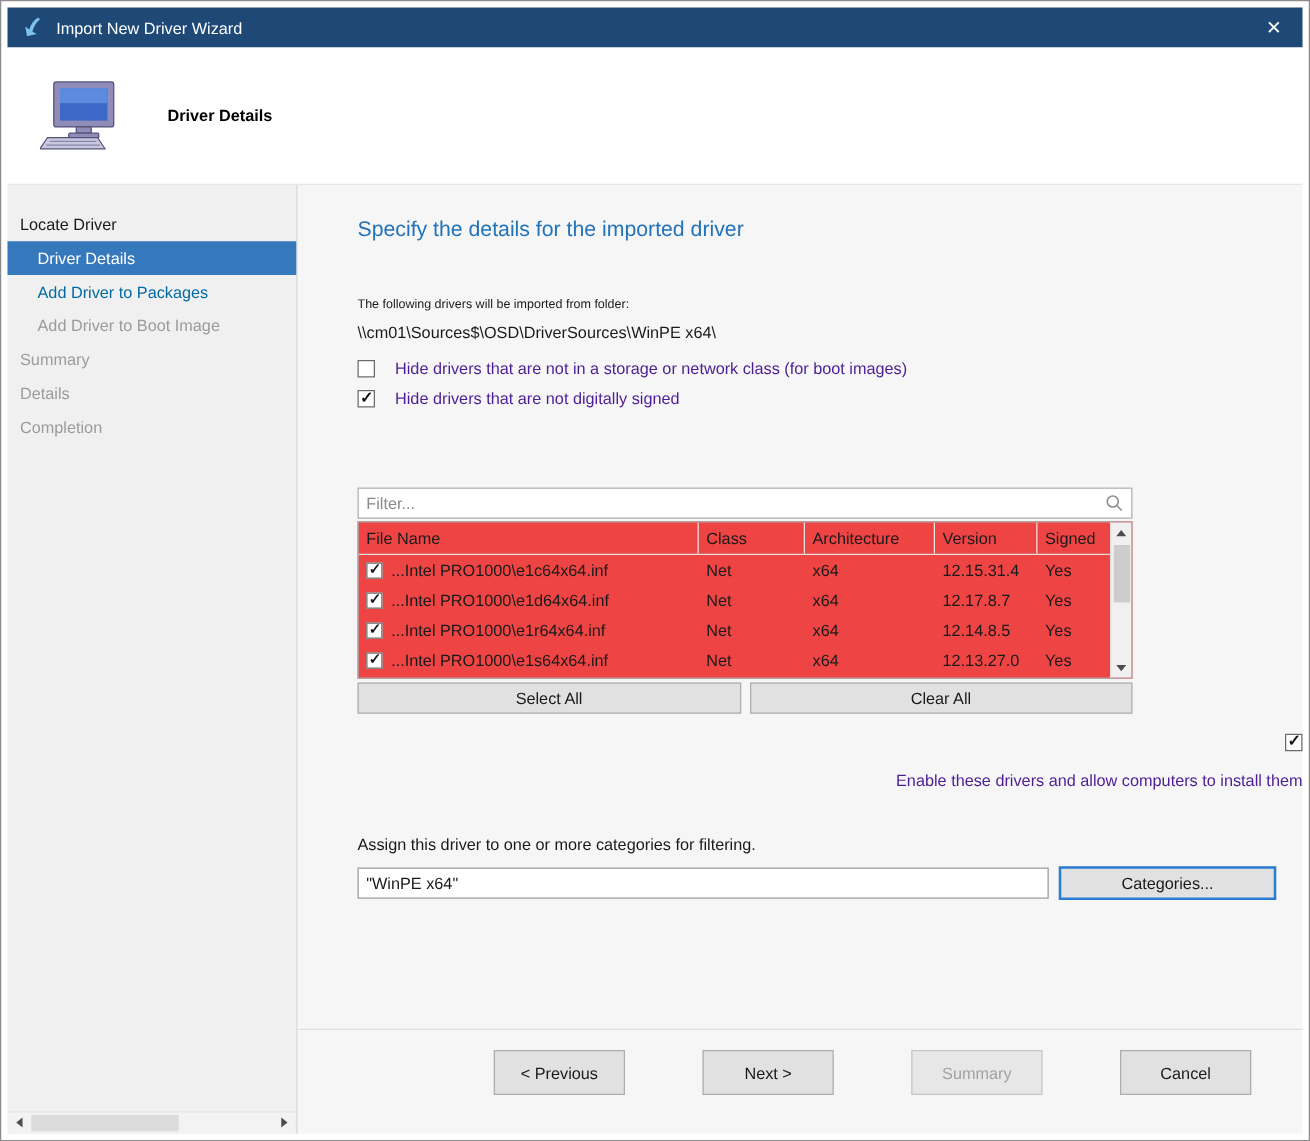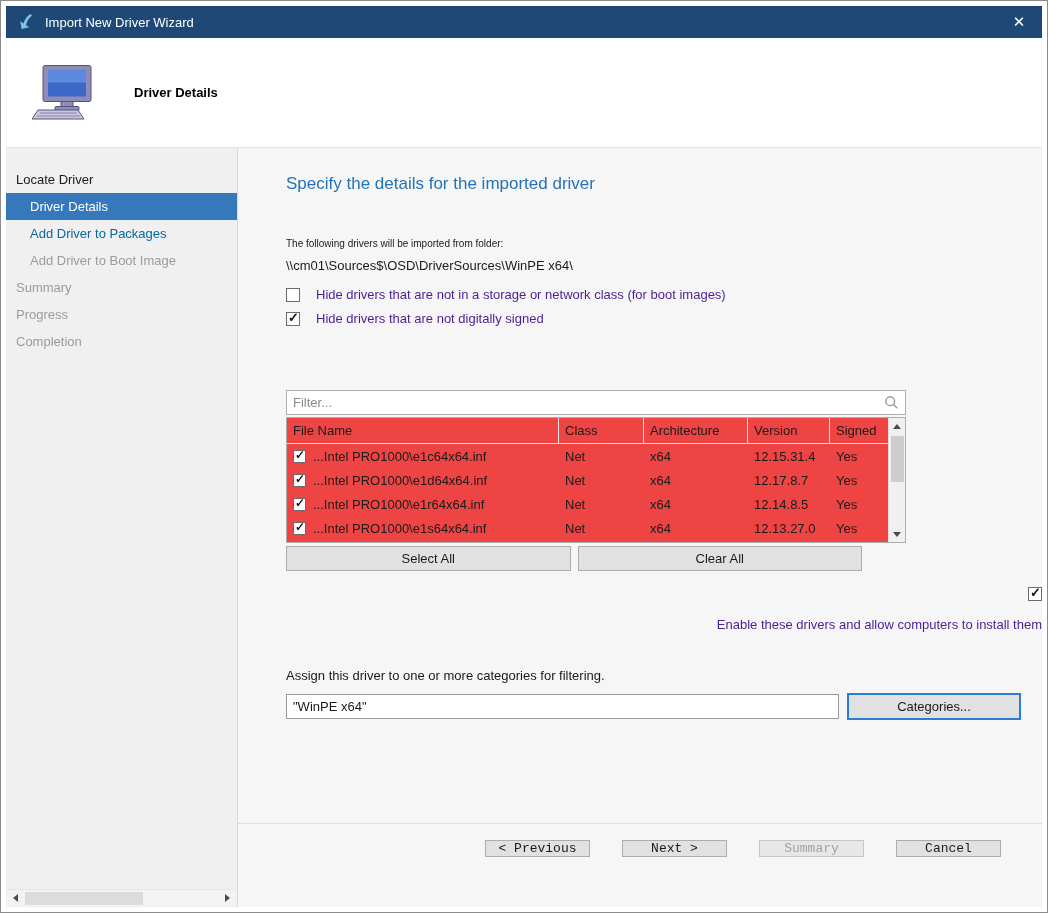--- a/index.html
+++ b/index.html
@@ -70,31 +70,31 @@
   .trow { display:flex; height:24px; align-items:center; font-size:13px; color:#1a1a1a; cursor:default; }
   .td { padding-left:6px; display:flex; align-items:center; overflow:hidden; white-space:nowrap; }
   .td .cb { width:13px; height:13px; margin-right:7px; }
   .td .cb.checked::after { font-size:12px; top:-3px; left:1px; }
   .vscroll { width:17px; background:#f0f0f0; border-left:1px solid #dcdcdc; display:flex; flex-direction:column; align-items:center; flex:none; }
   .varr { height:16px; width:17px; display:flex; align-items:center; justify-content:center; cursor:pointer; flex:none; }
   .vthumb { width:13px; height:46px; background:#cdcdcd; margin-top:2px; flex:none; }
   .vspace { flex:1; }
 
   
-  .selrow { margin-top:3px; width:576px; display:flex; gap:7px; flex:none; }
+  .selrow { margin-top:3px; width:620px; display:flex; gap:7px; flex:none; }
   .selbtn { flex:1; height:25px; background:#e1e1e1; border:1px solid #adadad; font-family:inherit; font-size:13px; color:#1a1a1a; cursor:pointer; }
 
   .assign-label { margin-top:36px; font-size:13px; color:#1a1a1a; }
   .catrow { margin-top:10px; display:flex; align-items:center; flex:none; }
   .catinput { width:553px; height:25px; border:1px solid #9a9a9a; background:#ffffff; font-family:inherit; font-size:13px; padding:0 6px; color:#1a1a1a; }
   .catbtn { width:174px; height:27px; margin-left:8px; background:#e1e1e1; border:2px solid #2b7cd3; font-family:inherit; font-size:13px; color:#1a1a1a; cursor:pointer; }
 
   
   .footer { margin-top:auto; margin-left:-48px; border-top:1px solid #dfdfdf; height:84px; display:flex; align-items:flex-start; justify-content:flex-end; gap:32px; padding:16px 41px 0 0; flex:none; }
-  .btn { width:105px; height:17px; background:#e1e1e1; border:1px solid #adadad; font-family:Liberation Mono, monospace; font-size:13px; color:#1a1a1a; cursor:pointer; }
+  .btn { width:105px; height:36px; background:#e1e1e1; border:1px solid #adadad; font-family:Liberation Sans, sans-serif; font-size:13px; color:#1a1a1a; cursor:pointer;margin-left:30px; }
   .btn.disabled { background:#e7e7e7; border-color:#c6c6c6; color:#a2a2a2; cursor:default; }
 </style>
 </head>
 <body>
 
 <div class="frame">
   <div class="window">
 
     <div class="titlebar">
       <span class="ticon">
@@ -123,21 +123,21 @@
     </div>
 
     <div class="body">
 
       <div class="sidebar">
         <div class="step">Locate Driver</div>
         <div class="step indent active">Driver Details</div>
         <div class="step indent alert">Add Driver to Packages</div>
         <div class="step indent disabled">Add Driver to Boot Image</div>
         <div class="step disabled">Summary</div>
-        <div class="step disabled">Progress</div>
+        <div class="step disabled">Details</div>
         <div class="step disabled">Completion</div>
 
         <div class="hscroll">
           <span class="sarr">
               <span class="tri-left"></span>
             </span>
           <span class="hthumb"></span>
           <span class="hspace"></span>
           <span class="sarr">
               <span class="tri-right"></span>

